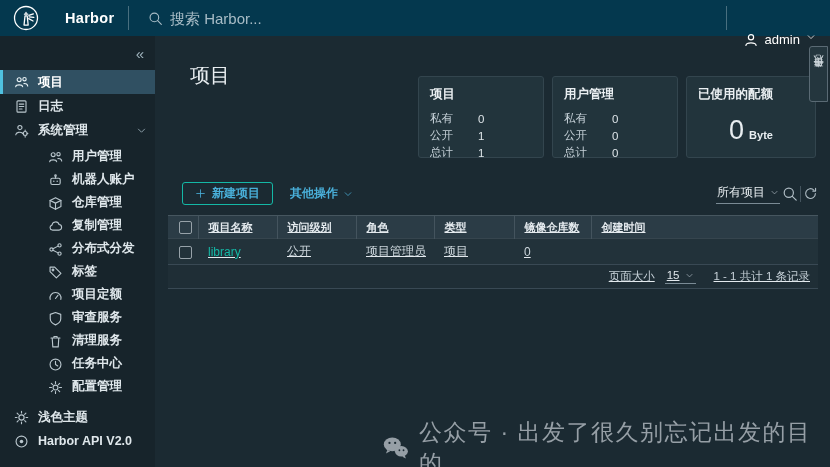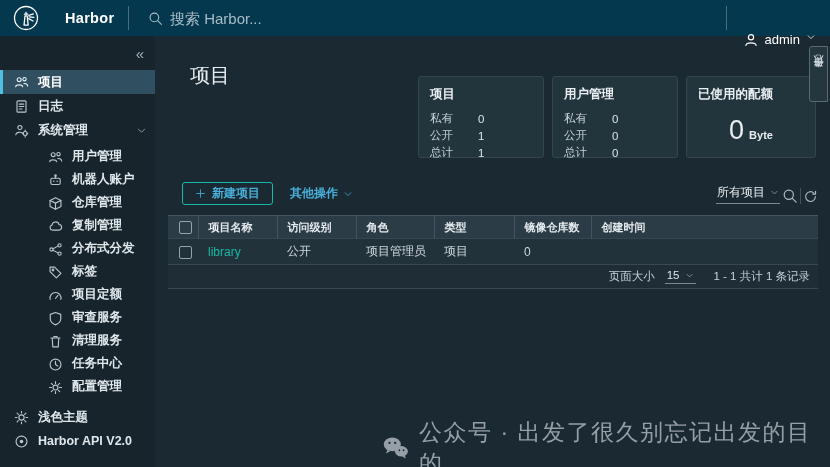--- a/index.html
+++ b/index.html
@@ -54,26 +54,26 @@
   .stat-row .val { color:#dde4e8; }
   .quota-big { display:flex; align-items:baseline; justify-content:center; gap:5px; margin-top:12px; color:#e9eef1; }
   .quota-big .num { font-size:27px; font-weight:400; }
   .quota-big .unit { font-size:11px; font-weight:700; }
 
   .toolbar { position:absolute; top:146px; left:13px; right:12px; display:flex; align-items:center; padding-left:14px; }
   .btn-outline { display:flex; align-items:center; gap:6px; height:23px; padding:0 12px; background:transparent;
     border:1px solid #14b8a6; border-radius:3px; color:#49afd9; font-size:12px; font-weight:600; cursor:pointer;
     font-family:inherit; }
   .btn-link { display:flex; align-items:center; gap:5px; margin-left:17px; color:#49afd9; font-size:12px; font-weight:600; cursor:pointer; }
-  .filter-group { margin-left:auto; display:flex; align-items:flex-end; gap:2px; color:#aebbc3; }
+  .filter-group { margin-left:auto; display:flex; align-items:center; gap:2px; color:#aebbc3; }
   .filter-select { display:flex; align-items:center; gap:5px; color:#e8eef1; font-size:12px; border-bottom:1px solid #7a8b95; padding:0 1px 2px; cursor:pointer; }
   .vdiv { width:1px; height:16px; background:#44545e; }
 
   .table-wrap { position:absolute; top:179px; left:13px; right:12px; }
-  table { width:100%; border-collapse:collapse; }
+  table { width:100%; border-collapse:collapse;text-decoration:underline; }
   thead th { height:23px; background:#2b3c46; border-top:1px solid #46565f; font-size:11px; font-weight:700;
     color:#e4eaee; text-align:left; padding:0 0 0 10px; }
   thead th + th { border-left:1px solid #44545e; }
   tbody td { height:26px; background:#22323a; font-size:12px; color:#cdd7dd; padding:0 0 0 10px; border-top:1px solid #36454e; }
   .link { color:#14b8a6; cursor:pointer; }
   tfoot td { height:24px; background:#1f2e36; border-top:1px solid #394954; border-bottom:1px solid #394954; padding:0 8px 0 0; }
   .pagination { display:flex; align-items:flex-start; justify-content:flex-end; gap:10px; font-size:11.5px; color:#c6d1d8; }
   .psize { display:flex; align-items:center; gap:5px; border-bottom:1px solid #7a8b95; padding:0 2px 2px; color:#dfe6ea; cursor:pointer; }
   .range { margin-left:8px; }
   .checkbox { display:inline-block; width:13px; height:13px; border:1px solid #97a2a9; border-radius:2px; background:transparent; cursor:pointer; vertical-align:middle; }

